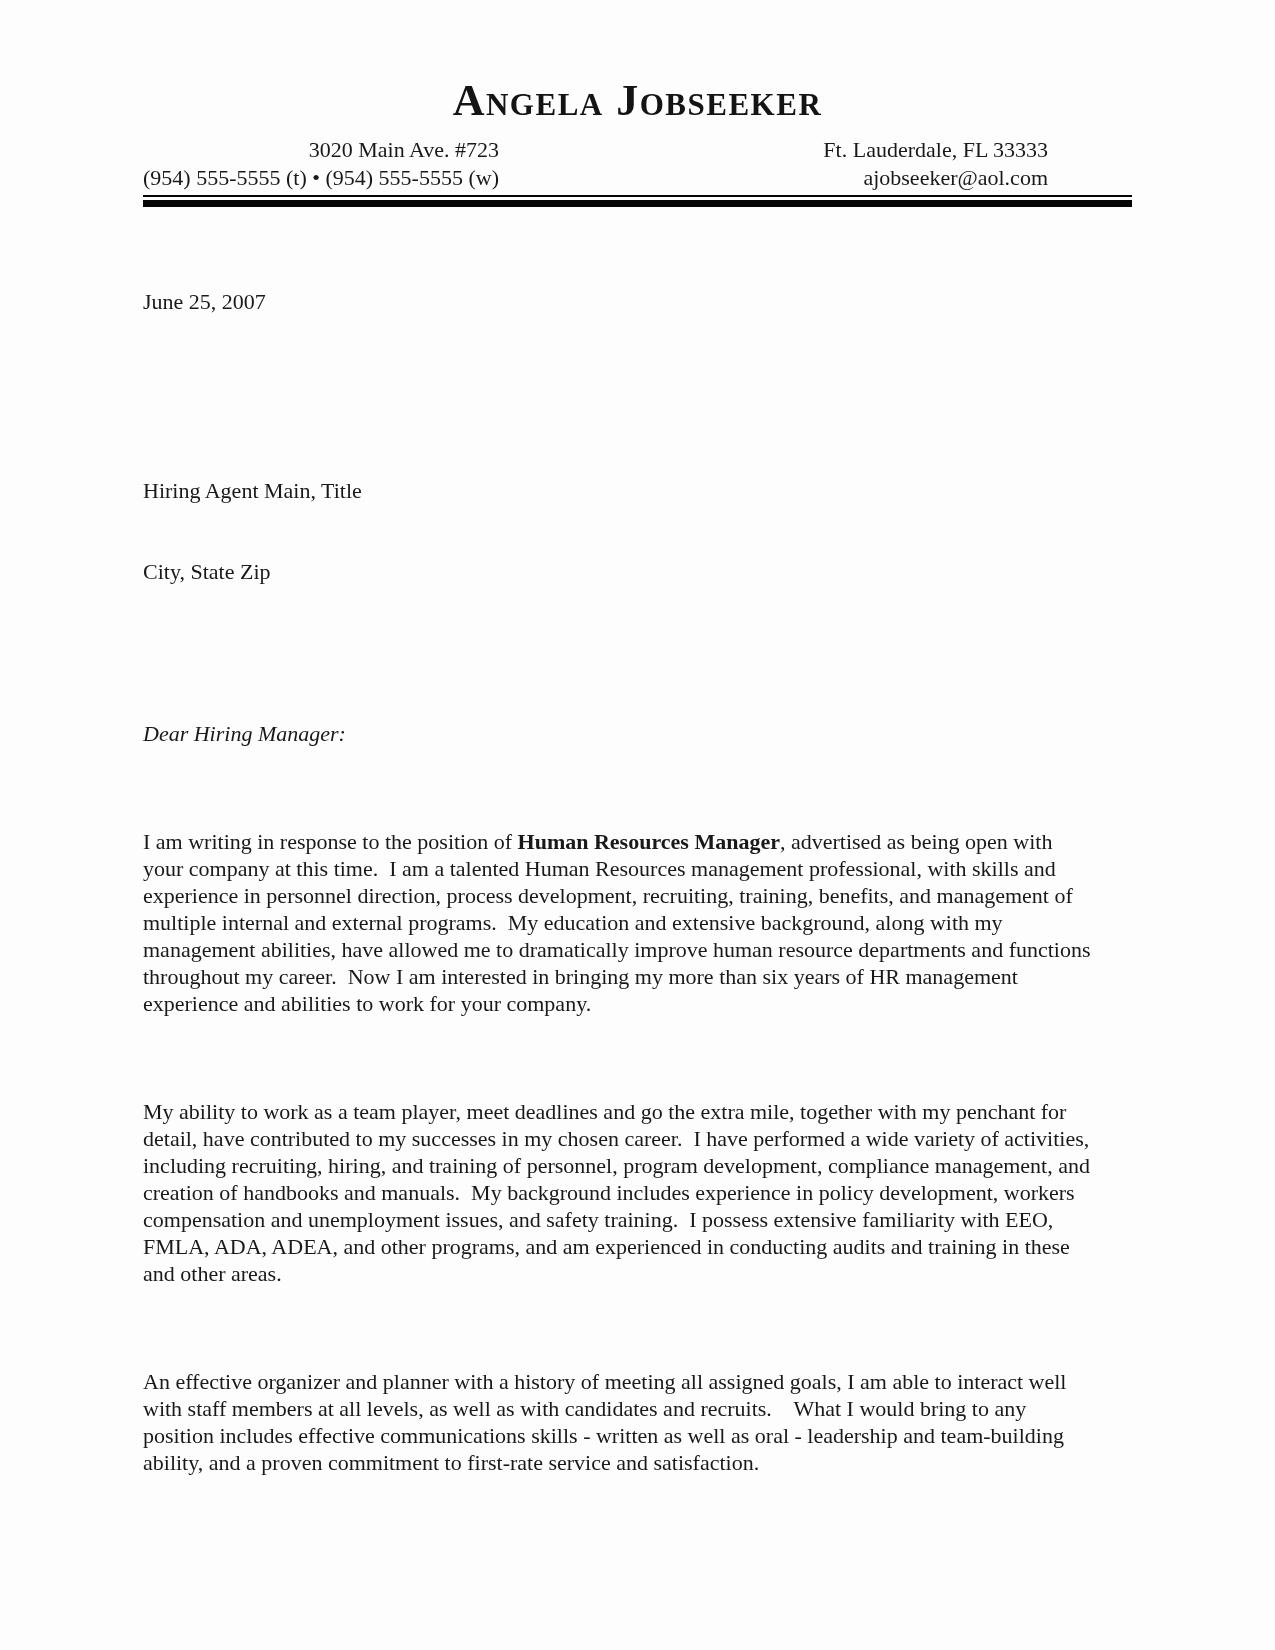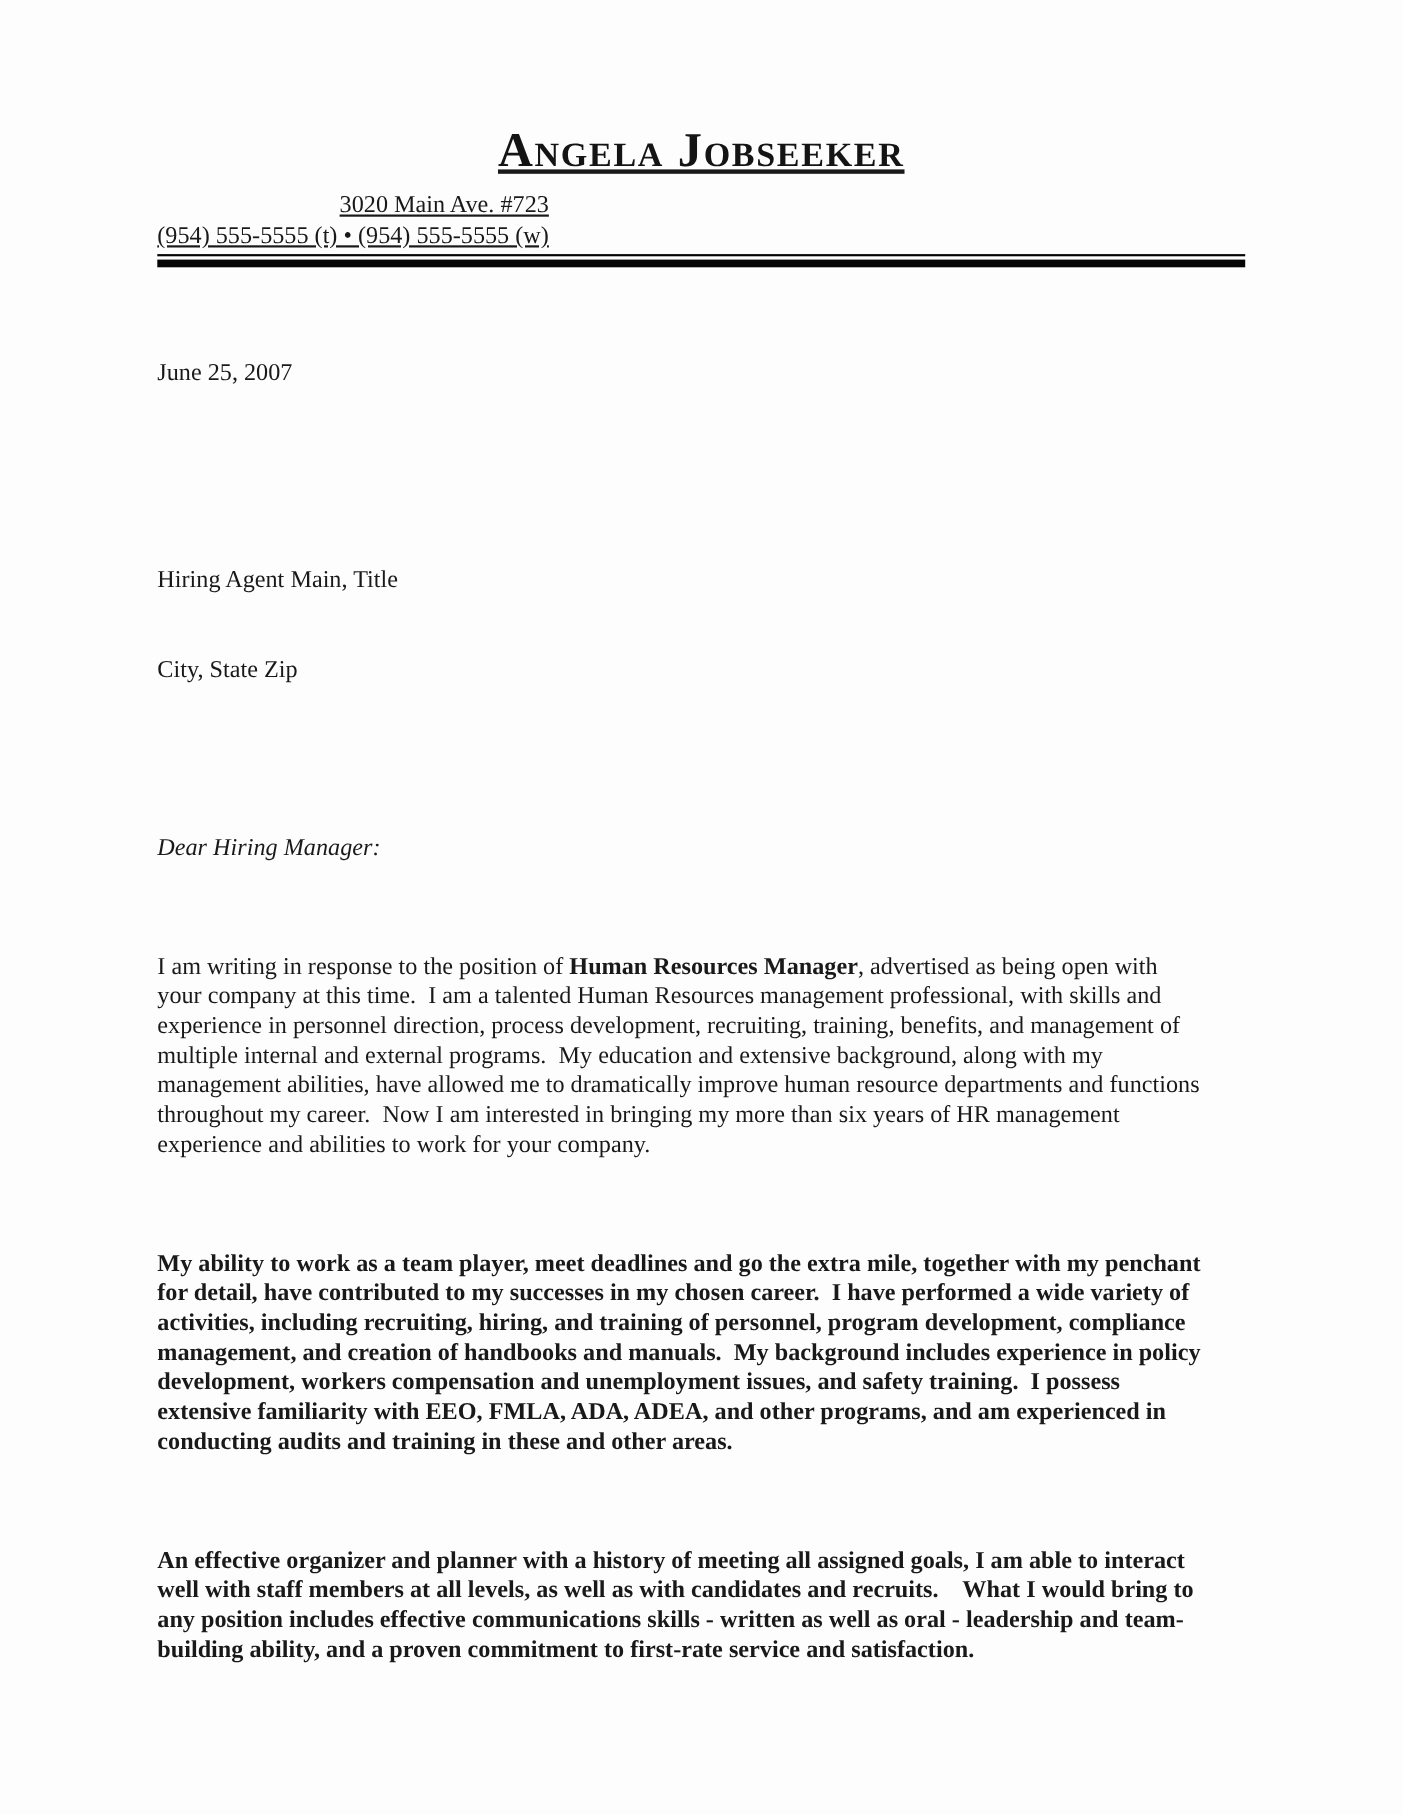--- a/index.html
+++ b/index.html
@@ -13,22 +13,21 @@
     height: 1650px;
     background: #fdfdfd;
     color: #191919;
     font-family: "Liberation Serif", "DejaVu Serif", serif;
     box-sizing: border-box;
     padding: 0 143px;
     overflow: hidden;
   }
   
   .letterhead {
-    padding-top: 112px;
-    text-decoration: underline;
+    padding-top: 76px;
   }
   .lh-name {
     text-align: center;
     font-variant: small-caps;
     font-weight: 700;
     font-size: 44px;
     line-height: 50px;
     letter-spacing: 1.5px;
     color: #141414;
     white-space: nowrap;
@@ -53,34 +52,38 @@
     width: 952px;
     font-size: 22px;
     line-height: 27px;
     white-space: pre-wrap;      
   }
   .letter-body p { margin: 0; padding: 0; }
   .date        { margin-top: 25px; }
   .recipient   { margin-top: 27px; }
   .salutation  { margin-top: 40px; font-style: italic; }
   .para-first  { margin-top: 41px; }
-  .para        { margin-top: 18px; font-weight: bold; }
+  .para        { margin-top: 18px; }
   .bold-inline { font-weight: 700; }
 </style>
 </head>
 <body>
 
 <div class="page">
 
   <header class="letterhead">
     <div class="lh-name">Angela Jobseeker</div>
     <div class="lh-contact">
       <div class="left">
         <div>3020 Main Ave. #723</div>
         <div>(954) 555-5555 (t) • (954) 555-5555 (w)</div>
+      </div>
+      <div class="right">
+        <div>Ft. Lauderdale, FL 33333</div>
+        <div>ajobseeker@aol.com</div>
       </div>
     </div>
     <div class="lh-rule"></div>
   </header>
 
   <main class="letter-body">
 
     <p class="date">June 25, 2007</p>
 
     <div class="recipient">

